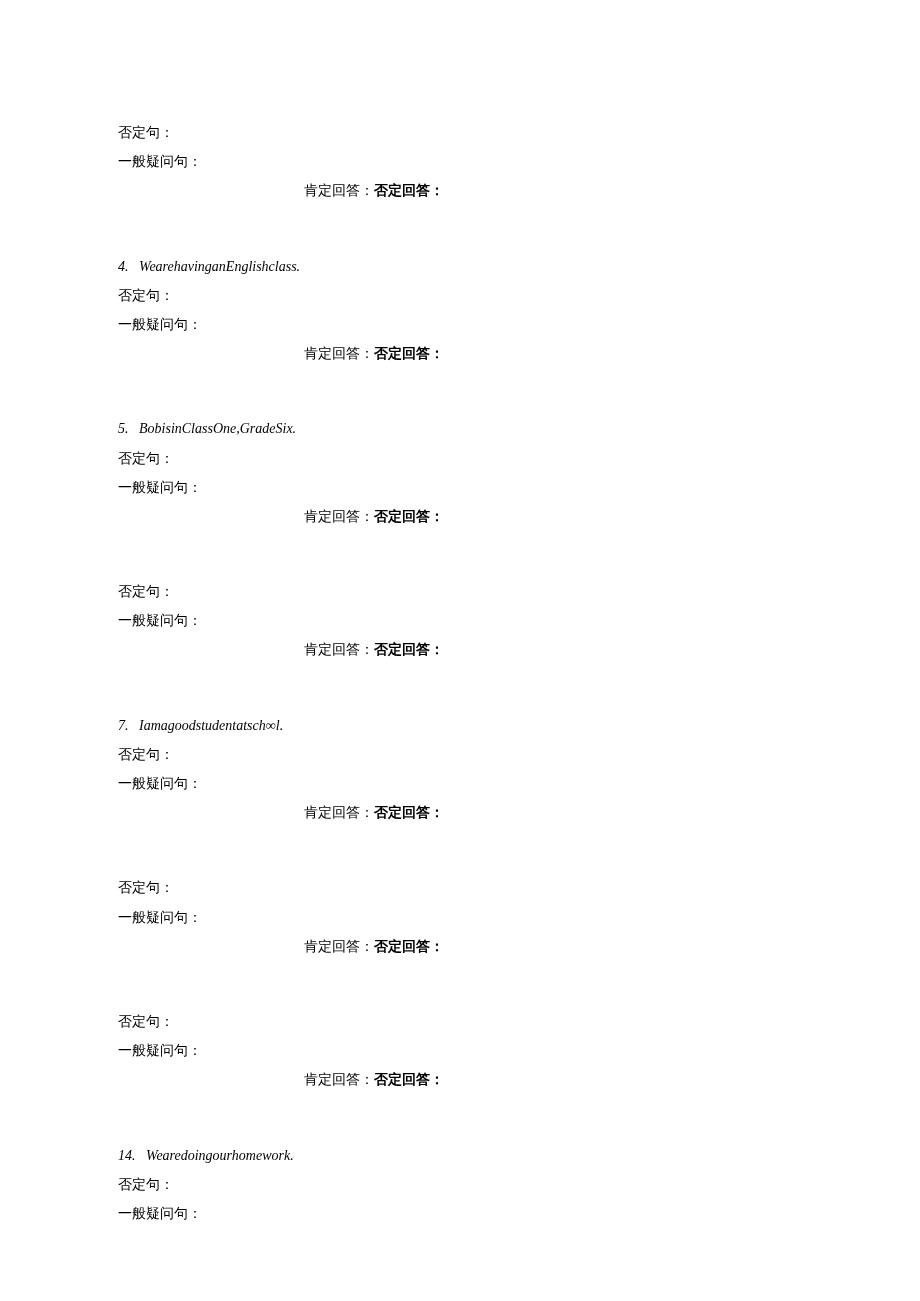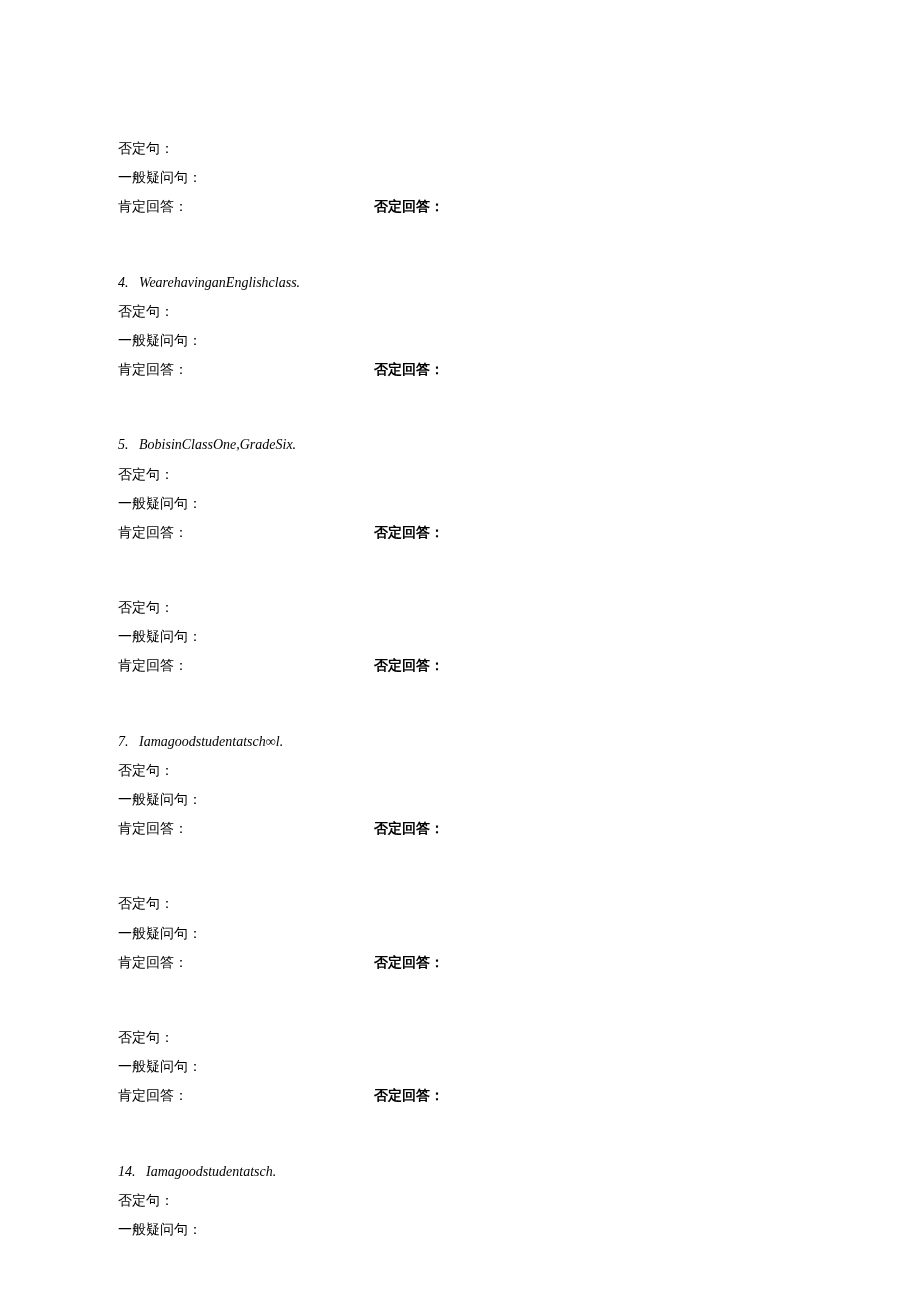--- a/index.html
+++ b/index.html
@@ -12,32 +12,32 @@
     line-height: 1.8;
   }
   .page {
     width: 920px;
     min-height: 1301px;
     padding: 120px 0 0 118px;
     box-sizing: border-box;
   }
   .block {
     margin-bottom: 50px;
-    margin-top: 16px;
   }
   .question-line {
     margin-bottom: 4px;
     font-style: italic;
   }
   .num {
     display: inline-block;
   }
   .answer-row {
     display: flex;
     margin-bottom: 4px;
+    text-align: right;
   }
   .answer-label-left {
     width: 256px;
     flex: 0 0 256px;
   }
   .answer-label-right {
     flex: 0 0 auto;
     font-weight: bold;
   }
   .single-label {
@@ -116,20 +116,20 @@
     <div class="single-label">否定句：</div>
     <div class="single-label">一般疑问句：</div>
     <div class="answer-row">
       <div class="answer-label-left">肯定回答：</div>
       <div class="answer-label-right">否定回答：</div>
     </div>
   </div>
 
   <div class="block">
     <div class="question-line">
-      <span class="num">14.</span>&nbsp;&nbsp;&nbsp;<span>Iamagoodstudentatsch.</span>
+      <span class="num">14.</span>&nbsp;&nbsp;&nbsp;<span>Wearedoingourhomework.</span>
     </div>
     <div class="single-label">否定句：</div>
     <div class="single-label">一般疑问句：</div>
 
   </div>
 
 </div>
 
 </body></html>

